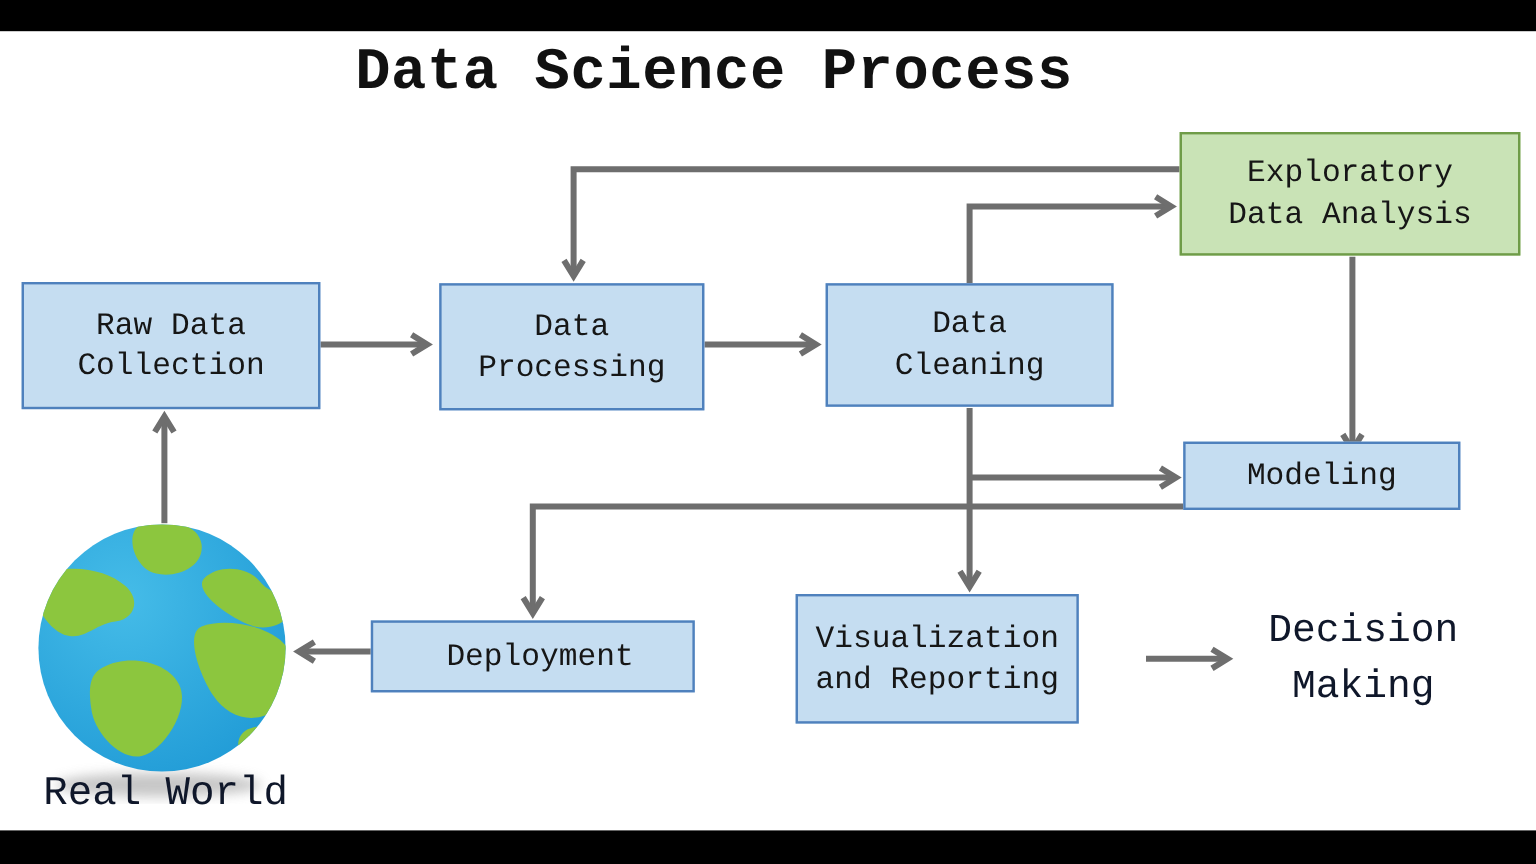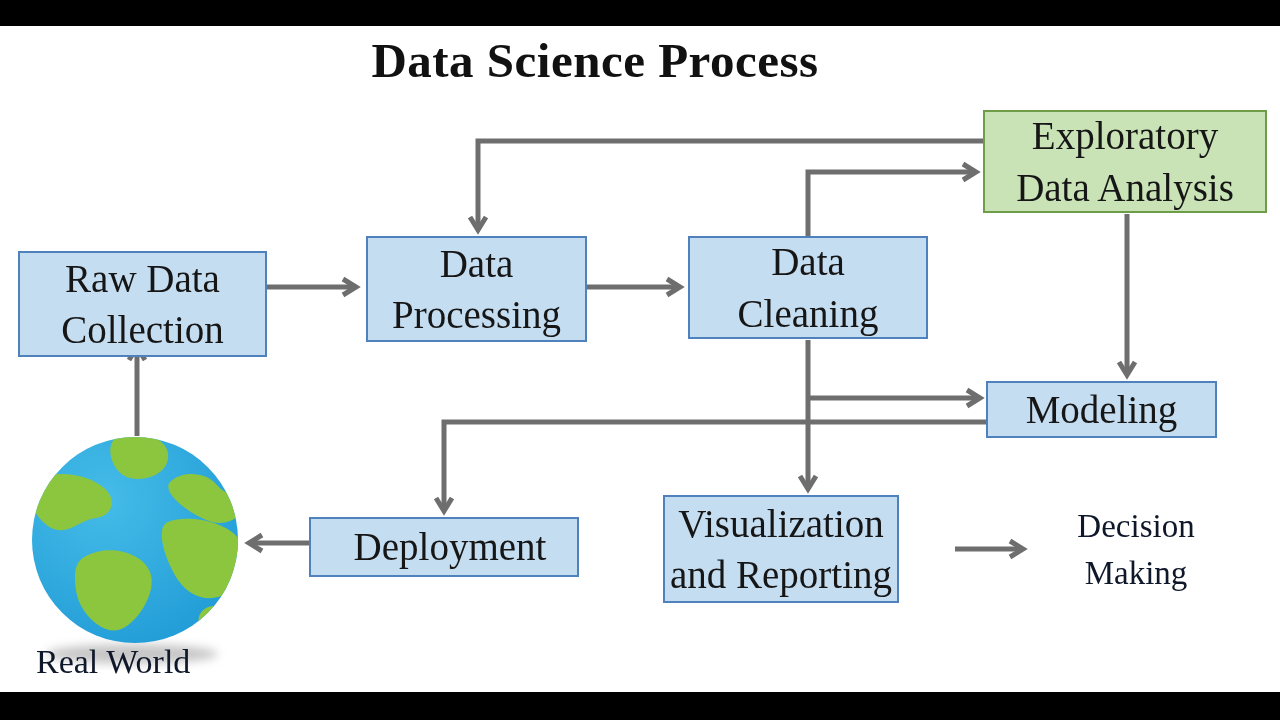--- a/index.html
+++ b/index.html
@@ -1,26 +1,26 @@
 <!DOCTYPE html>
 <html><head>
 <meta charset="utf-8">
 <style>
   html,body{margin:0;padding:0;background:#000;}
   .stage{position:relative;width:1280px;height:720px;background:#fff;overflow:hidden;
-         font-family:Liberation Serif, serif;}
+         font-family:Liberation Mono, monospace;}
   .letterbox{position:absolute;left:0;right:0;background:#000;}
   .letterbox.top{top:0;height:26px;}
   .letterbox.bottom{bottom:0;height:28px;}
   .title{position:absolute;top:32px;left:595px;transform:translateX(-50%);
          font-size:49px;font-weight:bold;color:#111;white-space:nowrap;letter-spacing:.5px;}
   #arrow-layer{position:absolute;left:0;top:0;width:1280px;height:720px;}
   #arrow-layer path.link{fill:none;stroke:var(--arrow);stroke-width:5;}
   .node{position:absolute;display:flex;align-items:center;justify-content:center;
-        text-align:center;white-space:pre-line;color:#161616;font-size:39px;line-height:1.32;
+        text-align:center;white-space:pre-line;color:#161616;font-size:26px;line-height:1.32;
         box-sizing:border-box;}
   .node.blue{background:var(--blue-fill);border:2px solid var(--blue-border);}
   .node.green{background:var(--green-fill);border:2px solid var(--green-border);}
   .free-label{position:absolute;display:flex;align-items:center;justify-content:center;
         text-align:center;white-space:pre-line;color:#0f172a;font-size:33px;line-height:1.42;}
   .free-label.left{justify-content:flex-start;text-align:center;font-size:34px;}
   .globe-svg{position:absolute;left:20px;top:430px;}
 </style>
 </head>
 <body>
@@ -47,29 +47,29 @@
         <path d="M808,340 L808,487" class="link" marker-end="url(#open-arrow)"></path>
         <path d="M808,398 L978,398" class="link" marker-end="url(#open-arrow)"></path>
         <path d="M986,422 L444,422 L444,509" class="link" marker-end="url(#open-arrow)"></path>
         <path d="M955,549 L1021,549" class="link" marker-end="url(#open-arrow)"></path>
         <path d="M309,543 L251,543" class="link" marker-end="url(#open-arrow)"></path>
         <path d="M137,436 L137,349" class="link" marker-end="url(#open-arrow)"></path>
       </g>
   </svg>
 
   <div id="nodes">
-      <div class="node blue" style="left: 18px; top: 235px; width: 249px; height: 106px; margin-top: 16px;"><span>Raw Data
+      <div class="node blue" style="left: 18px; top: 235px; width: 249px; height: 106px;"><span>Raw Data
 Collection</span></div>
       <div class="node blue" style="left: 366px; top: 236px; width: 221px; height: 106px;"><span>Data
 Processing</span></div>
       <div class="node blue" style="left: 688px; top: 236px; width: 240px; height: 103px;"><span>Data
 Cleaning</span></div>
       <div class="node green" style="left: 983px; top: 110px; width: 284px; height: 103px;"><span>Exploratory
 Data Analysis</span></div>
-      <div class="node blue" style="left: 986px; top: 381px; width: 231px; height: 57px;"><span>Modeling</span></div>
+      <div class="node blue" style="left: 986px; top: 368px; width: 231px; height: 57px;"><span>Modeling</span></div>
       <div class="node blue" style="left: 309px; top: 517px; width: 270px; height: 60px; padding-left: 12px;"><span>Deployment</span></div>
       <div class="node blue" style="left: 663px; top: 495px; width: 236px; height: 108px;"><span>Visualization
 and Reporting</span></div>
     </div>
 
   <svg class="globe-svg" width="232" height="240" viewBox="0 0 232 240" xmlns="http://www.w3.org/2000/svg">
     <defs>
       <radialGradient id="ocean-grad" cx="0.35" cy="0.3" r="0.9">
         <stop offset="0%" stop-color="#45bce8"></stop>
         <stop offset="100%" stop-color="#1c97d4"></stop>

